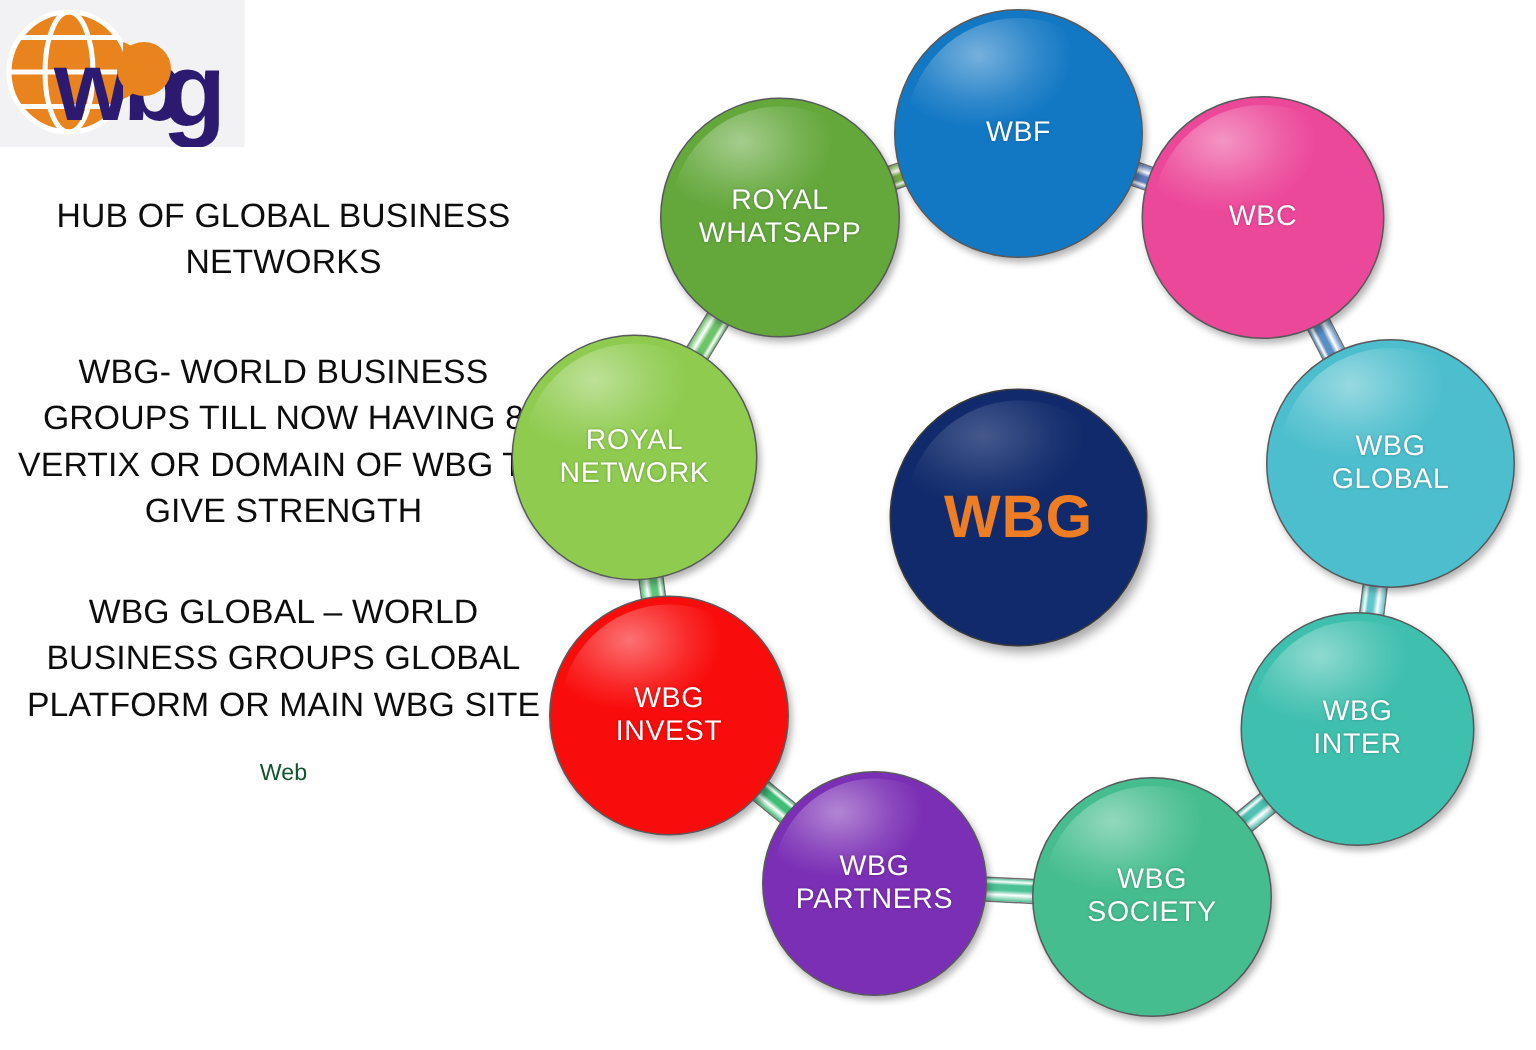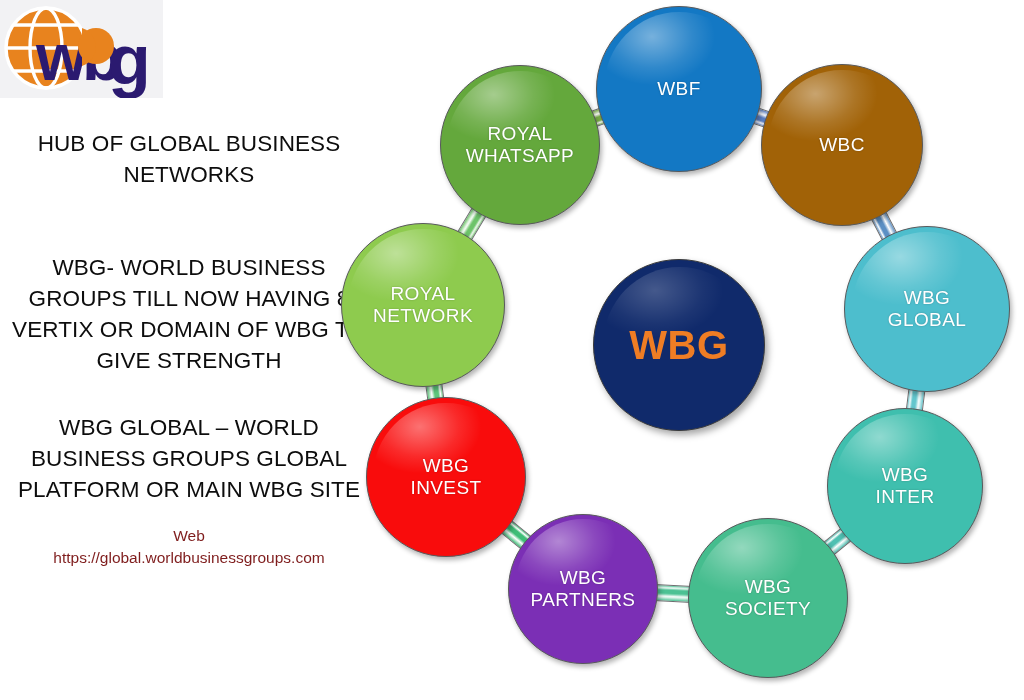--- a/index.html
+++ b/index.html
@@ -36,28 +36,28 @@
     text-align: center;
     color: #0d0d0d;
   }
   .para {
     font-size: 22.5px;
     line-height: 31px;
     letter-spacing: 0.1px;
     margin-bottom: 30px;
     padding: 0 6px;
   }
-  .para.p1 { margin-bottom: 62px; }
+  .para.p1 { margin-bottom: 42px; }
   .para.p2 { margin-bottom: 36px; }
   .para.p3 { margin-bottom: 20px; }
 
   #contact-block {
     font-size: 15.5px;
     line-height: 22px;
-    color: #7f1d1d;
+    color: #14532d;
     text-align: center;
     padding: 0 4px;
   }
   #contact-block div { white-space: nowrap; }
 
   
   #diagram {
     position: absolute;
     left: 330px; top: 0px;
     width: 694px; height: 700px;
@@ -198,41 +198,40 @@
     </svg>
   </div>
 
   <div id="left-text">
     <div class="para p1">HUB OF GLOBAL BUSINESS NETWORKS</div>
     <div class="para p2">WBG- WORLD BUSINESS GROUPS TILL NOW HAVING 8 VERTIX OR DOMAIN OF WBG TO GIVE STRENGTH</div>
     <div class="para p3">WBG GLOBAL – WORLD BUSINESS GROUPS GLOBAL PLATFORM OR MAIN WBG SITE</div>
 
     <div id="contact-block">
       <div>Web</div>
-      <div>https://global.worldbusinessgroups.com</div>
     </div>
   </div>
 
   <div id="diagram">
     <div id="connector-layer">
         <div class="connector" style="width: 17.5734px; height: 17px; left: 259.298px; top: 108.998px; background: linear-gradient(rgb(124, 179, 72) 0%, rgb(255, 255, 255) 28%, rgb(124, 179, 72) 48%, rgb(124, 179, 72) 72%, rgba(255, 255, 255, 0.55) 86%, rgb(124, 179, 72) 100%); transform: rotate(-19.4023deg);"></div>
         <div class="connector" style="width: 20.3514px; height: 17px; left: 421.27px; top: 108.825px; background: linear-gradient(rgb(91, 127, 196) 0%, rgb(255, 255, 255) 28%, rgb(91, 127, 196) 48%, rgb(91, 127, 196) 72%, rgba(255, 255, 255, 0.55) 86%, rgb(91, 127, 196) 100%); transform: rotate(18.9606deg);"></div>
         <div class="connector" style="width: 32.7187px; height: 17px; left: 537.68px; top: 217.612px; background: linear-gradient(rgb(91, 143, 196) 0%, rgb(255, 255, 255) 28%, rgb(91, 143, 196) 48%, rgb(91, 143, 196) 72%, rgba(255, 255, 255, 0.55) 86%, rgb(91, 143, 196) 100%); transform: rotate(62.6026deg);"></div>
         <div class="connector" style="width: 29.362px; height: 17px; left: 571.011px; top: 391.481px; background: linear-gradient(rgb(99, 198, 205) 0%, rgb(255, 255, 255) 28%, rgb(99, 198, 205) 48%, rgb(99, 198, 205) 72%, rgba(255, 255, 255, 0.55) 86%, rgb(99, 198, 205) 100%); transform: rotate(97.0852deg);"></div>
         <div class="connector" style="width: 30.9548px; height: 17px; left: 491.797px; top: 532.867px; background: linear-gradient(rgb(79, 192, 178) 0%, rgb(255, 255, 255) 28%, rgb(79, 192, 178) 48%, rgb(79, 192, 178) 72%, rgba(255, 255, 255, 0.55) 86%, rgb(79, 192, 178) 100%); transform: rotate(140.733deg);"></div>
         <div class="connector" style="width: 42.2188px; height: 17px; left: 321.894px; top: 584.879px; background: linear-gradient(rgb(76, 194, 148) 0%, rgb(255, 255, 255) 28%, rgb(76, 194, 148) 48%, rgb(76, 194, 148) 72%, rgba(255, 255, 255, 0.55) 86%, rgb(76, 194, 148) 100%); transform: rotate(-177.215deg);"></div>
         <div class="connector" style="width: 33.9548px; height: 17px; left: 169.458px; top: 526.082px; background: linear-gradient(rgb(63, 189, 119) 0%, rgb(255, 255, 255) 28%, rgb(63, 189, 119) 48%, rgb(63, 189, 119) 72%, rgba(255, 255, 255, 0.55) 86%, rgb(63, 189, 119) 100%); transform: rotate(-140.733deg);"></div>
         <div class="connector" style="width: 23.531px; height: 17px; left: 92.8671px; top: 383.491px; background: linear-gradient(rgb(94, 199, 124) 0%, rgb(255, 255, 255) 28%, rgb(94, 199, 124) 48%, rgb(94, 199, 124) 72%, rgba(255, 255, 255, 0.55) 86%, rgb(94, 199, 124) 100%); transform: rotate(-97.6165deg);"></div>
         <div class="connector" style="width: 37.1069px; height: 17px; left: 123.465px; top: 215.645px; background: linear-gradient(rgb(109, 196, 106) 0%, rgb(255, 255, 255) 28%, rgb(109, 196, 106) 48%, rgb(109, 196, 106) 72%, rgba(255, 255, 255, 0.55) 86%, rgb(109, 196, 106) 100%); transform: rotate(-58.7737deg);"></div>
       </div>
     <div id="node-layer">
         <div class="node" style="left: 266px; top: 6px; width: 166px; height: 166px; background: rgb(19, 120, 196);">
           <span class="label">WBF</span>
         </div>
-        <div class="node" style="left: 431px; top: 64px; width: 162px; height: 162px; background: #a16207;">
+        <div class="node" style="left: 431px; top: 64px; width: 162px; height: 162px; background: #ec4899;">
           <span class="label">WBC</span>
         </div>
         <div class="node" style="left: 514px; top: 226px; width: 166px; height: 166px; background: rgb(77, 190, 205);">
           <span class="label">WBG<br>GLOBAL</span>
         </div>
         <div class="node" style="left: 497px; top: 408px; width: 156px; height: 156px; background: rgb(63, 191, 174);">
           <span class="label">WBG<br>INTER</span>
         </div>
         <div class="node" style="left: 358px; top: 518px; width: 160px; height: 160px; background: rgb(69, 189, 142);">
           <span class="label">WBG<br>SOCIETY</span>

